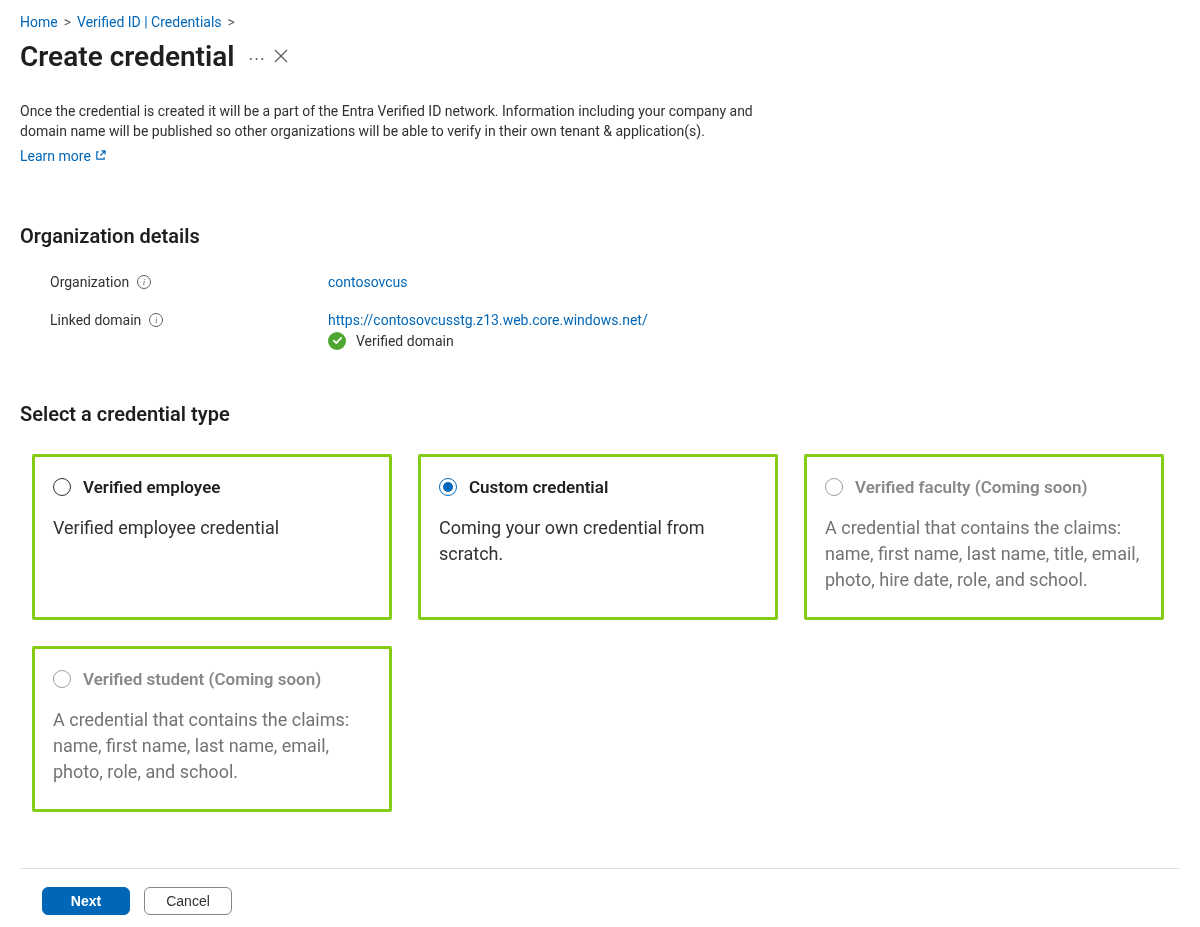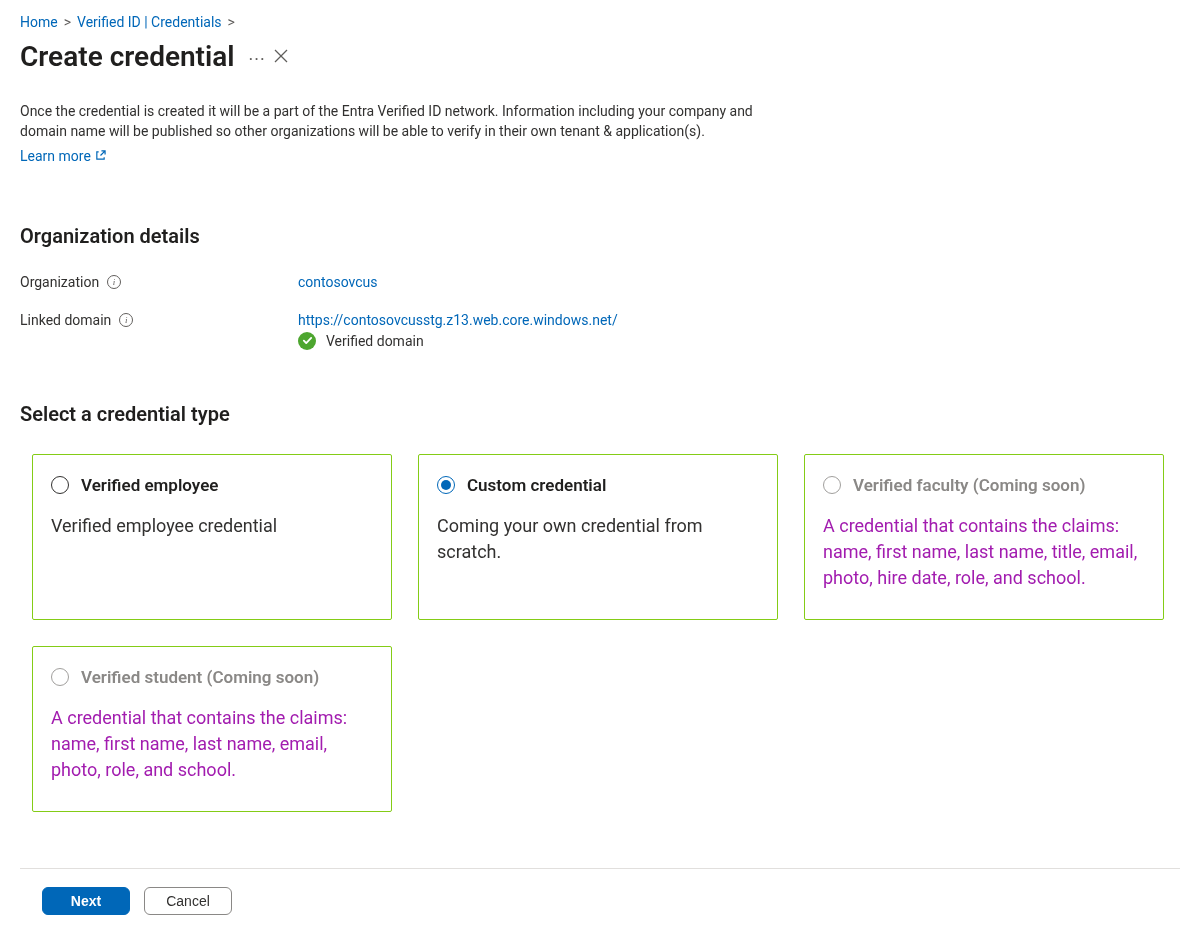--- a/index.html
+++ b/index.html
@@ -31,41 +31,41 @@
     .more-btn { font-size:18px; color:#605e5c; cursor:pointer; line-height:1; letter-spacing:1px; padding-top:6px;}
     .close-btn { font-size:18px; color:#605e5c; cursor:pointer; padding:4px 8px; margin-right:14px;}
     .close-btn svg { width:14px; height:14px; stroke:#605e5c; stroke-width:1.2; }
     
     .intro { max-width: 780px; font-size:14px; line-height:1.45; color:#323130; margin-bottom:6px;}
     .learn-more { color:#0067b8; text-decoration:none; font-size:14px; display:inline-flex; align-items:center; gap:4px; margin-bottom:60px;}
     .ext-icon { width:11px; height:11px; }
     
     h2.section { font-size:20px; font-weight:600; color:#201f1e; margin-bottom:26px;}
     .org-row { display:flex; align-items:flex-start; margin-bottom:22px; }
-    .org-label { width:278px; display:flex; align-items:center; gap:8px; color:#323130; font-size:14px;}
+    .org-label { width:278px; display:flex; align-items:center; gap:8px; color:#323130; font-size:14px;margin-left:30px;}
     .info-icon { width:14px; height:14px; border:1px solid #605e5c; border-radius:50%; display:inline-flex; align-items:center; justify-content:center; font-size:9px; color:#605e5c; font-style:italic; font-family:Georgia,serif;}
     .org-value a { color:#0067b8; text-decoration:none; font-size:14px;}
     .verified-row { display:flex; align-items:center; gap:10px; margin-top:4px;}
     .check-badge { width:18px; height:18px; border-radius:50%; background:#4da62f; display:inline-flex; align-items:center; justify-content:center;}
     .check-badge svg { width:11px; height:11px; }
     .verified-text { color:#323130; font-size:14px;}
     .select-section { margin-top:52px; }
     
     .card-grid { display:grid; grid-template-columns: repeat(3, 360px); gap:26px; margin-top:28px; padding-left:12px; padding-bottom:40px;}
-    .card { border:1px solid #84cc16; border-radius:2px; padding:20px 18px 22px 18px; min-height:166px; cursor:pointer; background:#fff;}
+    .card { border:3px solid #84cc16; border-radius:2px; padding:20px 18px 22px 18px; min-height:166px; cursor:pointer; background:#fff;}
     .card.disabled { cursor:default; }
     .card-header { display:flex; align-items:center; gap:12px; margin-bottom:18px;}
     .radio { width:18px; height:18px; border:1px solid #323130; border-radius:50%; flex-shrink:0; display:inline-flex; align-items:center; justify-content:center;}
     .radio.selected { border-color:#0067b8; }
     .radio.selected::after { content:""; width:10px; height:10px; background:#0067b8; border-radius:50%; display:block;}
     .radio.disabled { border-color:#a19f9d; }
     .card-title { font-size:17px; font-weight:600; color:#201f1e; }
     .card.disabled .card-title { color:#8a8886; }
     .card-desc { font-size:18px; color:#323130; line-height:1.45; }
-    .card.disabled .card-desc { color:#a21caf; }
+    .card.disabled .card-desc { color:#737373; }
     
     .footer { position:absolute; left:20px; right:20px; bottom:12px; border-top:1px solid #e1dfdd; padding:18px 22px 0 22px; display:flex; gap:14px; background:#fff;}
     .btn { min-width:88px; height:28px; font-size:14px; border-radius:6px; cursor:pointer; display:inline-flex; align-items:center; justify-content:center; padding:0 16px;}
     .btn-primary { background:#0067b8; color:#fff; border:1px solid #0067b8; font-weight:600;}
     .btn-secondary { background:#fff; color:#323130; border:1px solid #8a8886;}
     
     .content-scroll::-webkit-scrollbar { width:12px; }
     .content-scroll::-webkit-scrollbar-thumb { background:#c8c6c4; border-radius:6px; }
   </style>
 </head>

